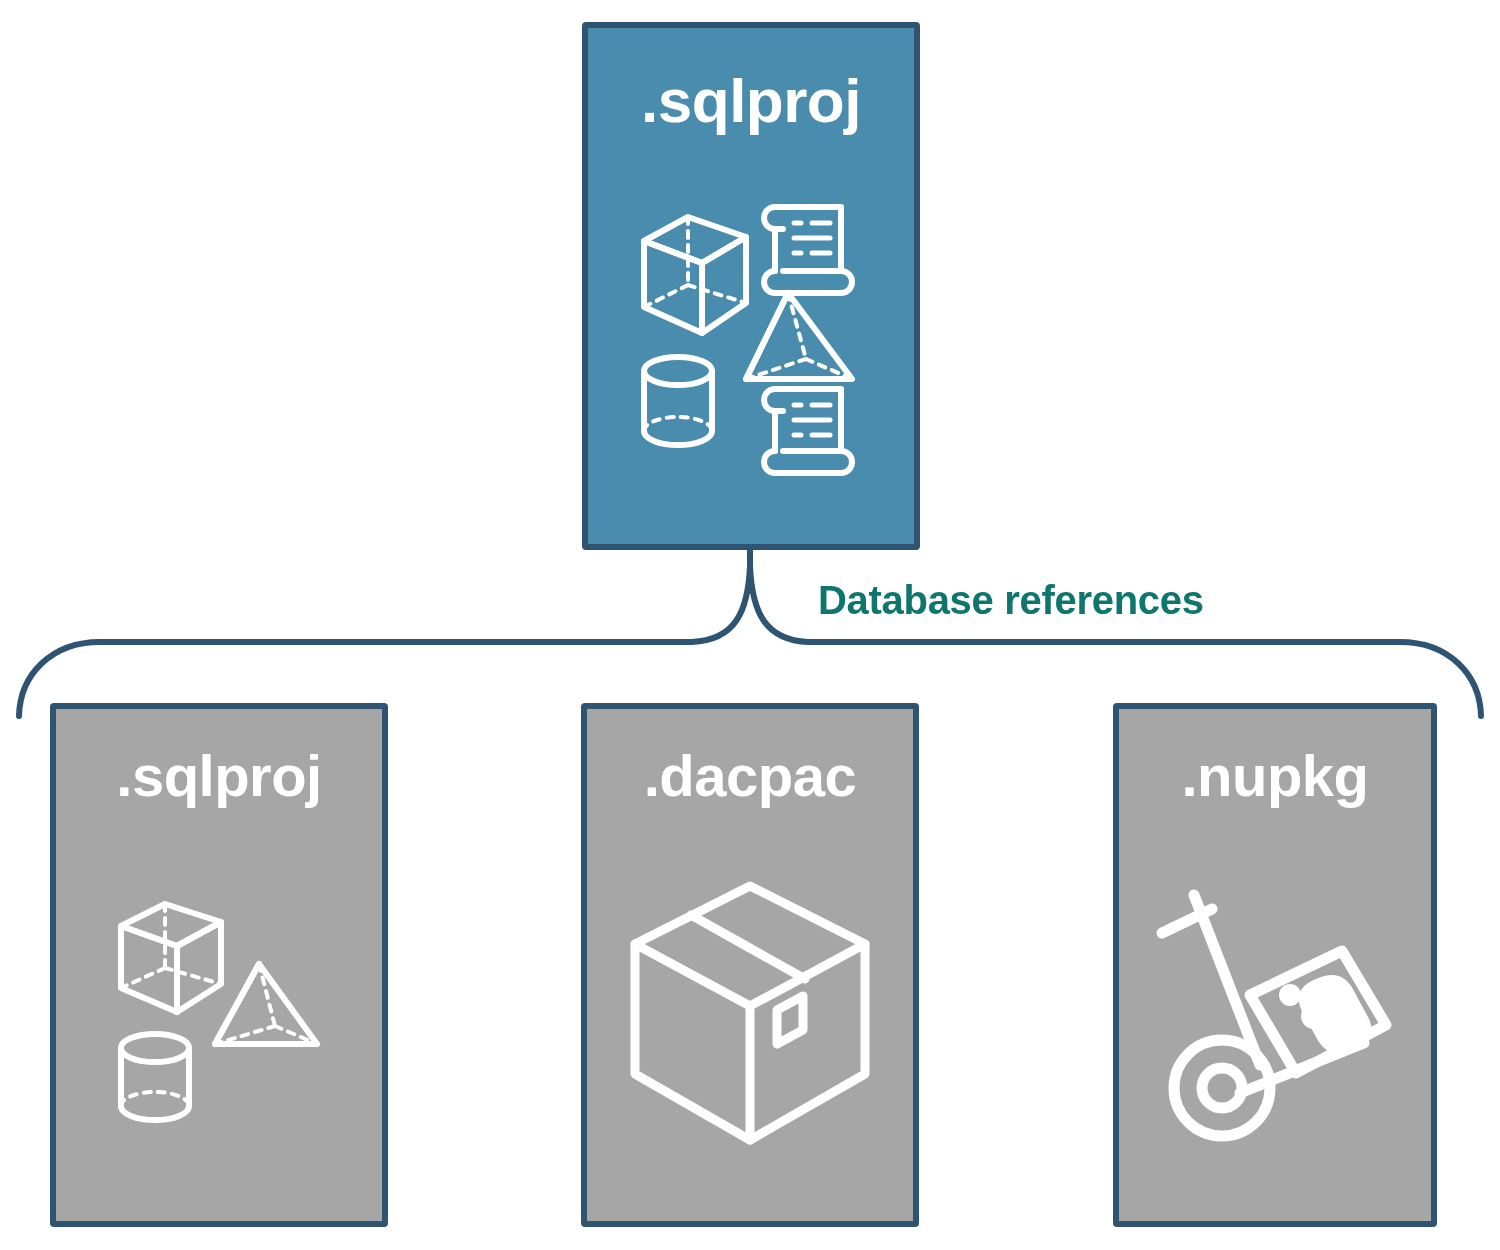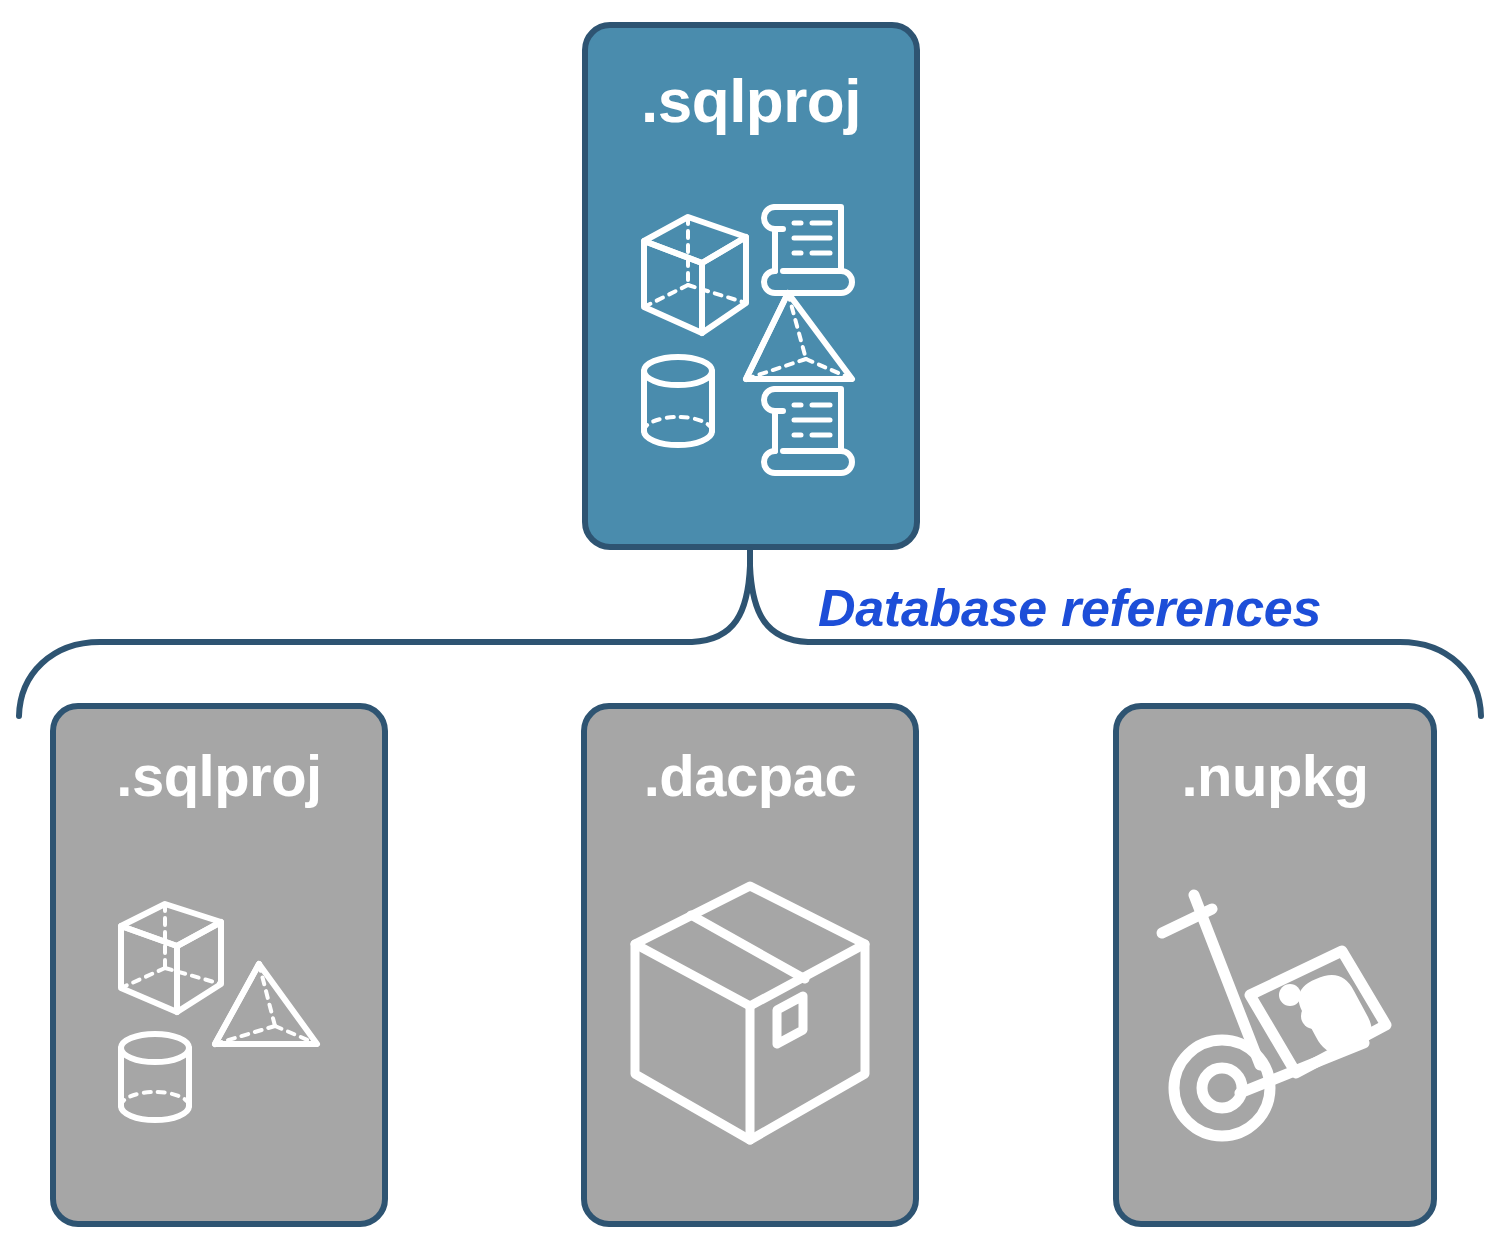--- a/index.html
+++ b/index.html
@@ -17,21 +17,21 @@
     height: 1250px;
     background: #ffffff;
     overflow: hidden;
   }
 
   
   .card {
     position: absolute;
     box-sizing: border-box;
     border: 6px solid #2e5472;
-    border-radius: 28px;
+    border-radius: 4px;
     display: flex;
     flex-direction: column;
     align-items: center;
   }
   .card.primary  { background: #4a8cad; }
   .card.muted    { background: #a6a6a6; }
 
   .card-title {
     color: #ffffff;
     font-weight: bold;
@@ -82,27 +82,26 @@
   #bracket-layer {
     position: absolute;
     left: 0; top: 0;
     width: 1500px; height: 1250px;
     pointer-events: none;
   }
   #bracket-label {
     position: absolute;
     left: 818px;
     top: 578px;
-    font-size: 52px;
+    font-size: 40px;
     font-weight: bold;
-    color: #1d4ed8;
+    color: #0f766e;
     white-space: nowrap;
     letter-spacing: -0.3px;
     user-select: none;
-    font-style: italic;
   }
 </style>
 </head>
 <body>
 
 <div id="diagram-root">
 
   <div class="card primary" id="card-root">
     <div class="card-title">.sqlproj</div>
     <div class="icon-area">

